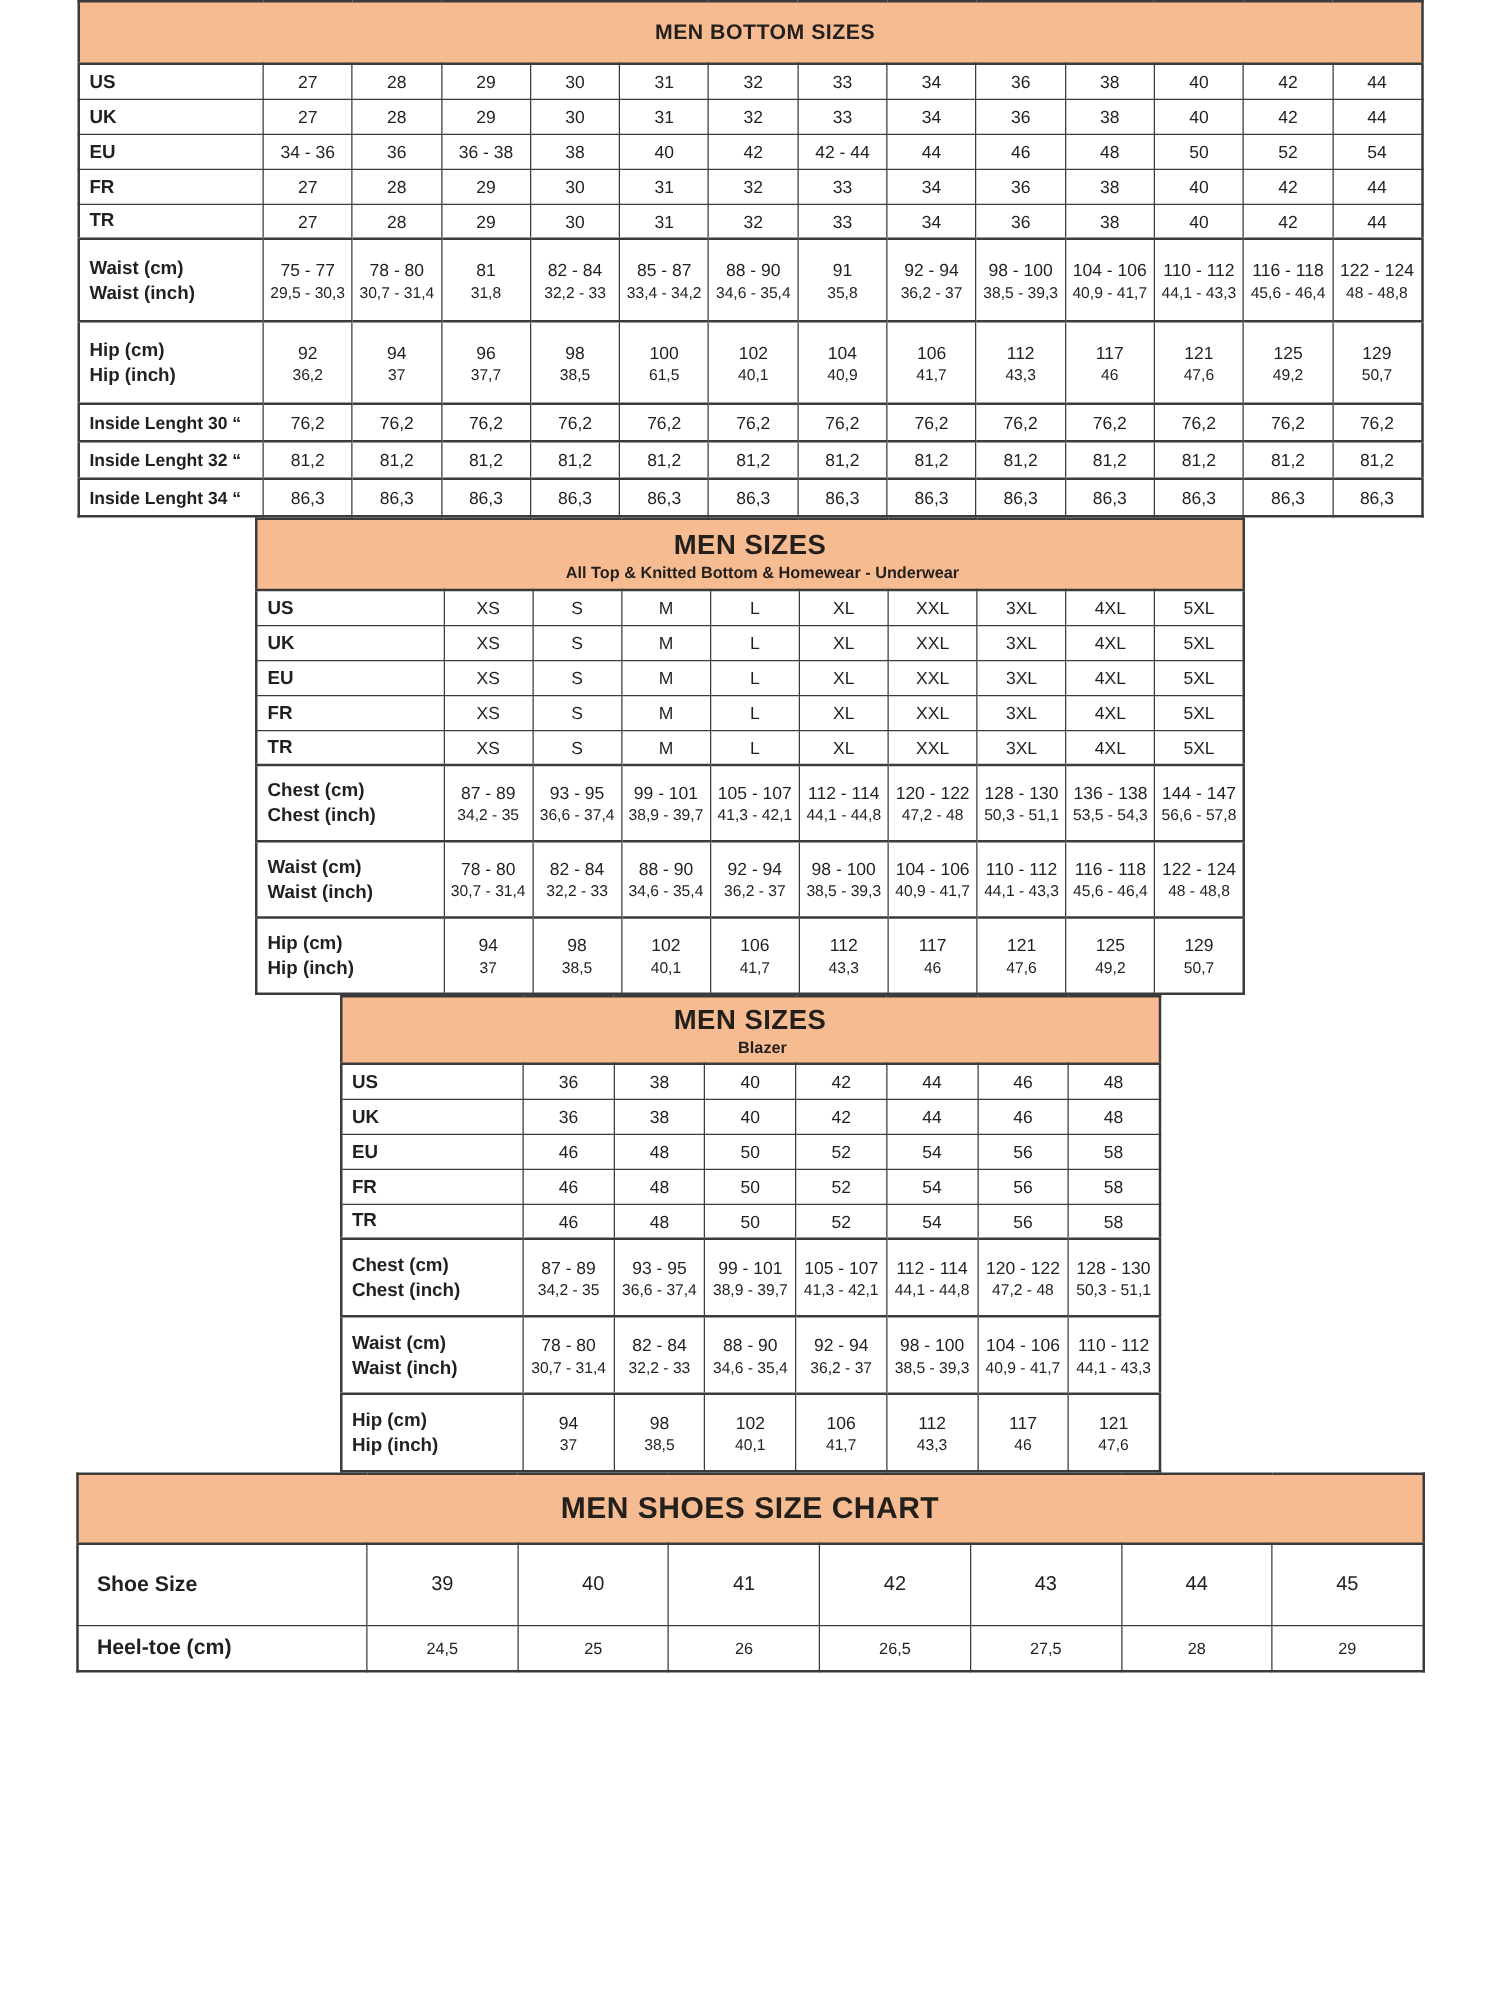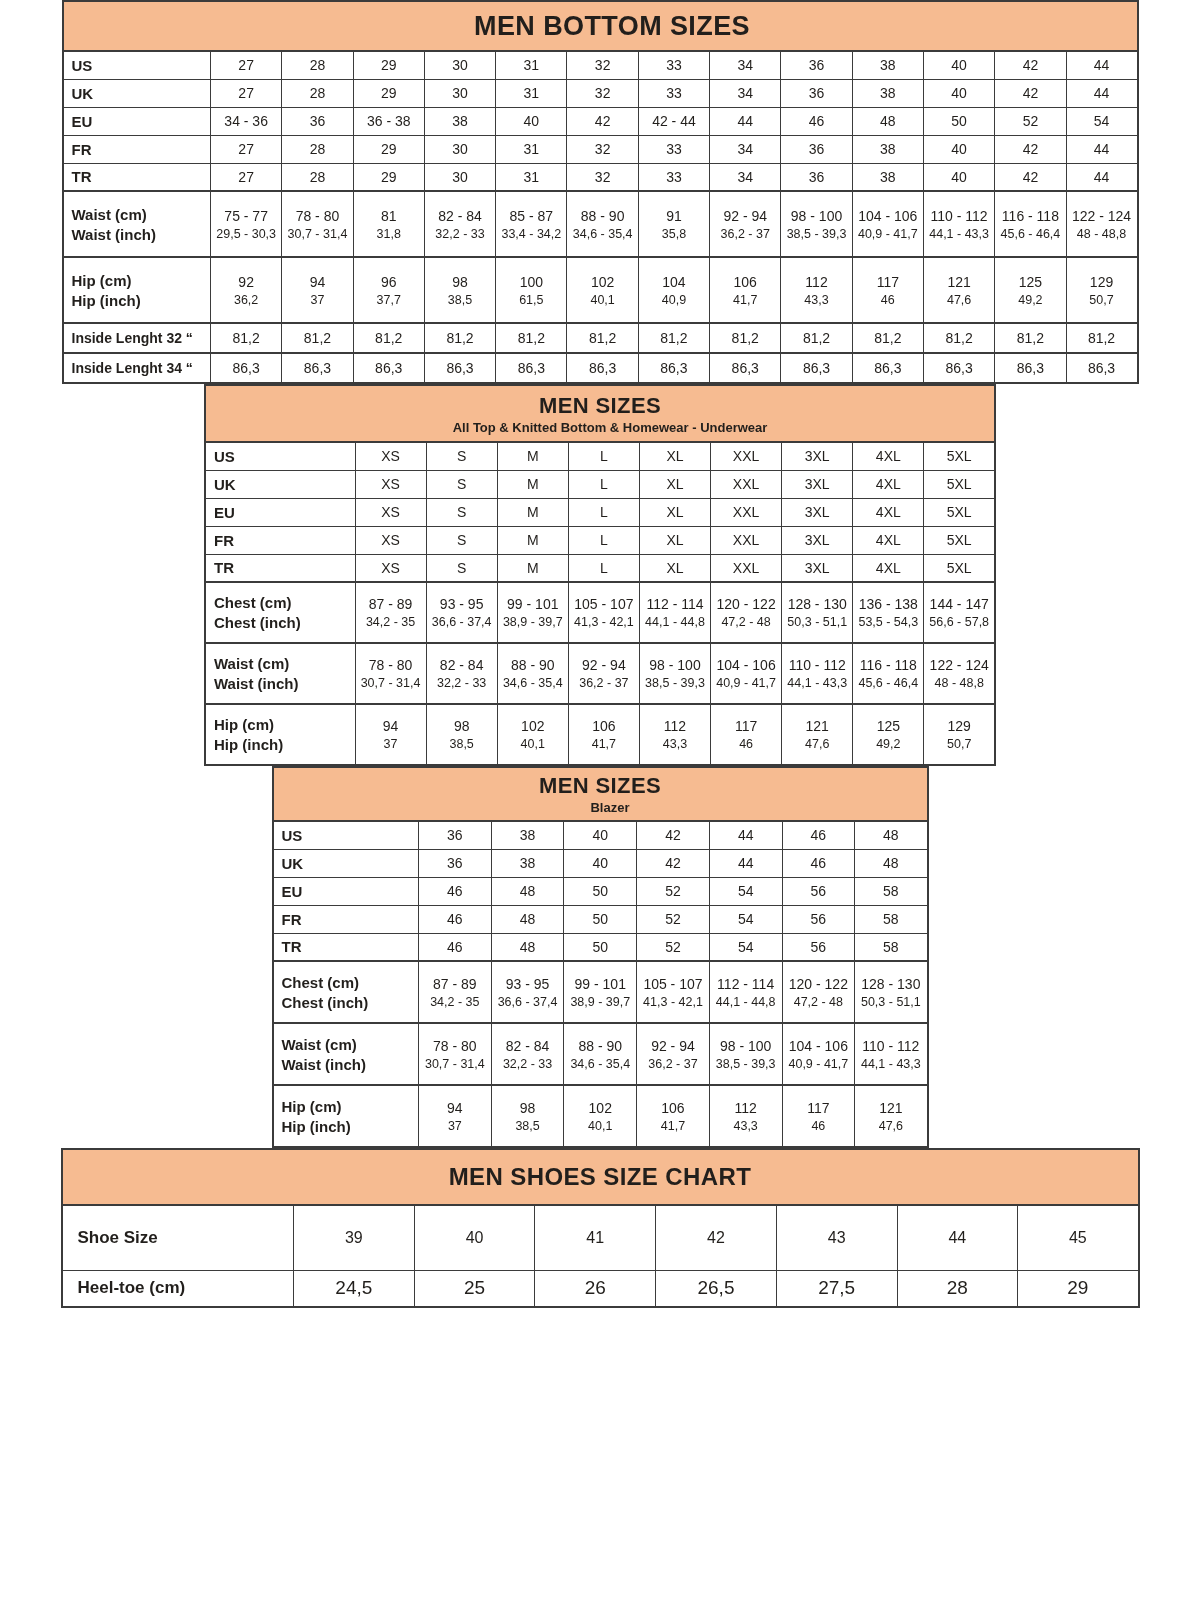--- a/index.html
+++ b/index.html
@@ -45,21 +45,21 @@
   }
   td { text-align: center; font-size: 14px; font-weight: normal; }
   td.bold-val { font-weight: normal; }
   .vtop { margin: 6px 0 3px; font-size: 14px; }
   .vbot { margin: 3px 0 6px; font-size: 12.5px; }
   th.dblcell .vtop, th.dblcell .vbot { font-size: 15px; font-weight: bold; }
 
   
   .t0 { width: 1077px; margin-top: 81px; }
   .t0 .title-cell { height: 50px; }
-  .t0 .t-title { font-size: 27px; margin-left: 24px; }
+  .t0 .t-title { font-size: 17px; margin-left: 24px; }
   .t0 col.lbl { width: 148px; }
   .t0 tbody tr { height: 28px; }
   .t0 tbody tr.dblrow { height: 66px; }
   .t0 tbody tr.sep:not(.dblrow) { height: 30px; }
   .t0 tbody tr.sep:not(.dblrow) th.row-label { font-size: 14px; }
 
   
   .t1 { width: 792px; margin-top: 24px; }
   .t1 .title-cell { height: 57px; }
   .t1 col.lbl { width: 150px; }
@@ -74,21 +74,21 @@
   .t2 tbody tr.dblrow { height: 62px; }
 
   
   .t3 { width: 1079px; margin-top: 50px; }
   .t3 .title-cell { height: 56px; }
   .t3 .t-title { font-size: 24px; }
   .t3 col.lbl { width: 232px; }
   .t3 tbody tr:nth-child(1) { height: 65px; }
   .t3 tbody tr:nth-child(2) { height: 37px; }
   .t3 th.row-label { font-size: 17px; padding-left: 15px; }
-  .t3 td { font-size: 19px; }
+  .t3 td { font-size: 13px; }
   .t3 td.bold-val { font-size: 16px; }
 </style>
 </head>
 <body>
 
 <main class="page">
 
   <table class="t t0">
       <colgroup>
         <col class="lbl">
@@ -304,20 +304,36 @@
           <td class="dblcell">
             <div class="vtop">125</div>
             <div class="vbot">49,2</div>
           </td>
           <td class="dblcell">
             <div class="vtop">129</div>
             <div class="vbot">50,7</div>
           </td>
         </tr>
         <tr class="sep ">
+          <th class="row-label">Inside Lenght 30 “</th>
+          <td>76,2</td>
+          <td>76,2</td>
+          <td>76,2</td>
+          <td>76,2</td>
+          <td>76,2</td>
+          <td>76,2</td>
+          <td>76,2</td>
+          <td>76,2</td>
+          <td>76,2</td>
+          <td>76,2</td>
+          <td>76,2</td>
+          <td>76,2</td>
+          <td>76,2</td>
+        </tr>
+        <tr class="sep ">
           <th class="row-label">Inside Lenght 32 “</th>
           <td>81,2</td>
           <td>81,2</td>
           <td>81,2</td>
           <td>81,2</td>
           <td>81,2</td>
           <td>81,2</td>
           <td>81,2</td>
           <td>81,2</td>
           <td>81,2</td>

